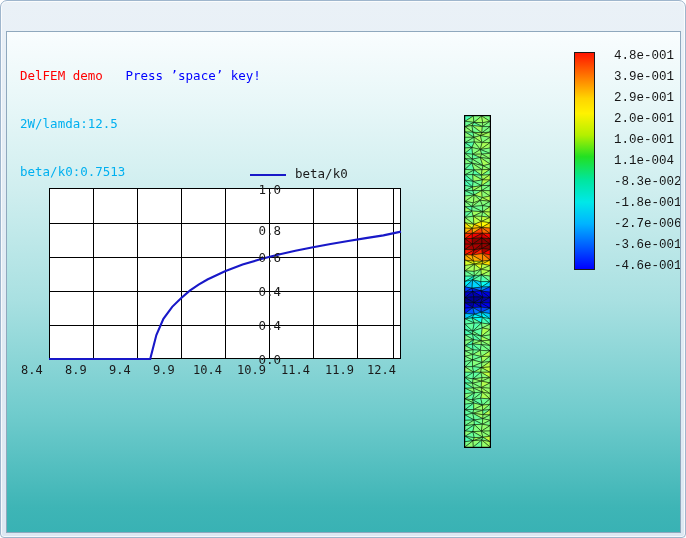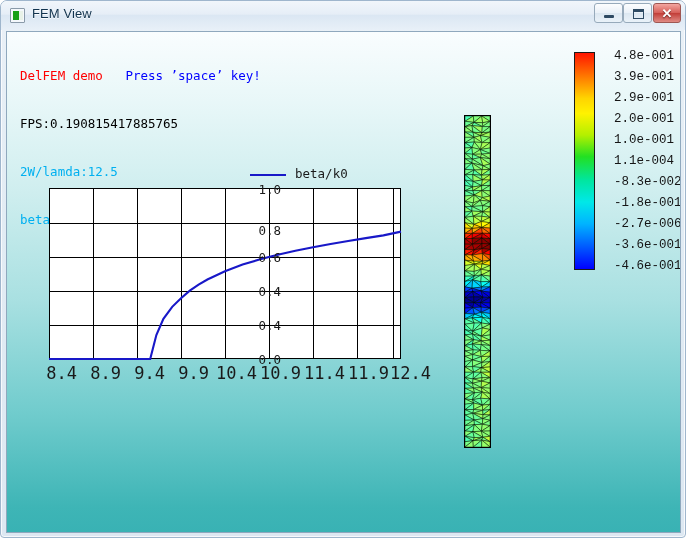--- a/index.html
+++ b/index.html
@@ -106,21 +106,21 @@
   .vgrid{position:absolute;top:0;bottom:0;width:1px;background:#000000;}
   .hgrid{position:absolute;left:0;right:0;height:1px;background:#000000;}
   .ytick{
     position:absolute;right:401px;
     font-family:"DejaVu Sans Mono","Liberation Mono",monospace;
     font-size:12.5px;color:#1a1a1a;white-space:pre;text-align:right;
   }
   .xtick{
     position:absolute;top:331px;
     font-family:"DejaVu Sans Mono","Liberation Mono",monospace;
-    font-size:17px;color:#1a1a1a;white-space:pre;text-align:right;
+    font-size:12px;color:#1a1a1a;white-space:pre;text-align:left;
   }
   #curve-svg{position:absolute;left:42px;top:156px;width:352px;height:171px;overflow:visible;}
 
   
   #mesh{
     position:absolute;left:457px;top:83px;width:27px;height:333px;
     border:1px solid #000000;box-sizing:border-box;
     background:#22c322;
   }
   #mesh-svg{position:absolute;left:0;top:0;width:25px;height:331px;}
@@ -147,43 +147,25 @@
     position:absolute;left:40px;
     font-family:Liberation Mono, monospace;
     font-size:12.5px;color:#151515;white-space:pre;line-height:12px;
   }
 </style>
 </head>
 <body>
 
 <div id="window">
 
-  <div id="titlebar">
-    <div id="app-icon">
-      <div class="g"></div>
-        <div class="w"></div>
-    </div>
-    <div id="title-text">FEM View</div>
-
-    <div class="winbtn" id="btn-min">
-      <span class="gl-min"></span>
-    </div>
-    <div class="winbtn" id="btn-max">
-      <span class="gl-max"></span>
-    </div>
-    <div class="winbtn" id="btn-close">
-      <span class="gl-close">✕</span>
-    </div>
-  </div>
 
   <div id="canvas">
 
     <div id="hud">
       <span class="ln"><span class="c-red">DelFEM demo</span><span class="c-black">   </span><span class="c-blue">Press ’space’ key!</span></span>
-      <span class="ln"><span class="c-black">FPS:0.190815417885765</span></span>
       <span class="ln"><span class="c-cyan">2W/lamda:12.5</span></span>
       <span class="ln"><span class="c-cyan">beta/k0:0.7513</span></span>
     </div>
 
     <div id="plot">
       <div id="legend-line"></div>
       <div id="legend-label">beta/k0</div>
 
       <div id="plot-frame">
         <div class="vgrid" style="left:43px"></div>

